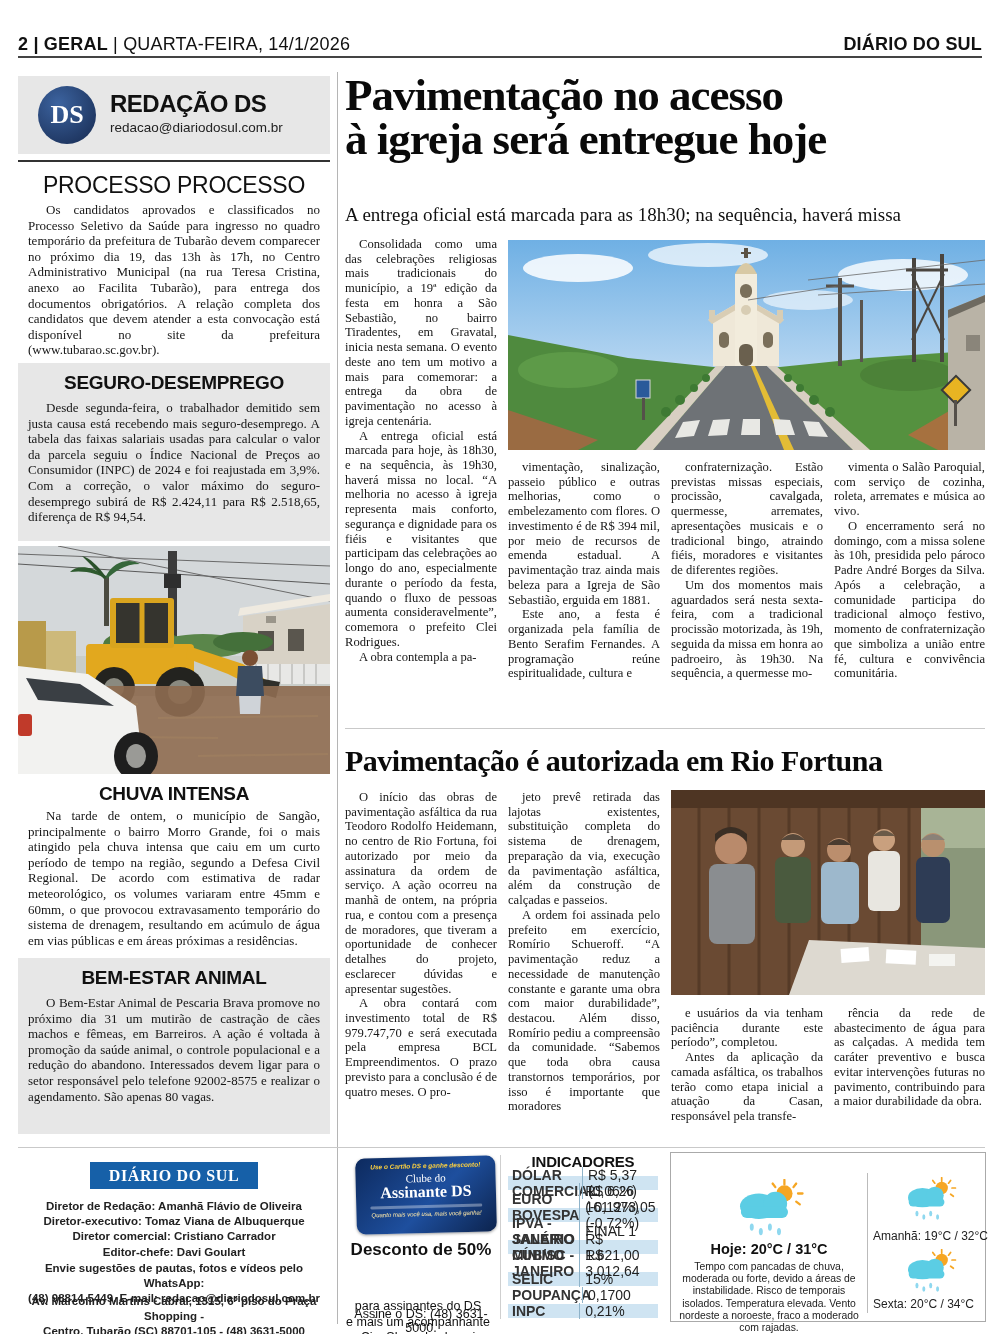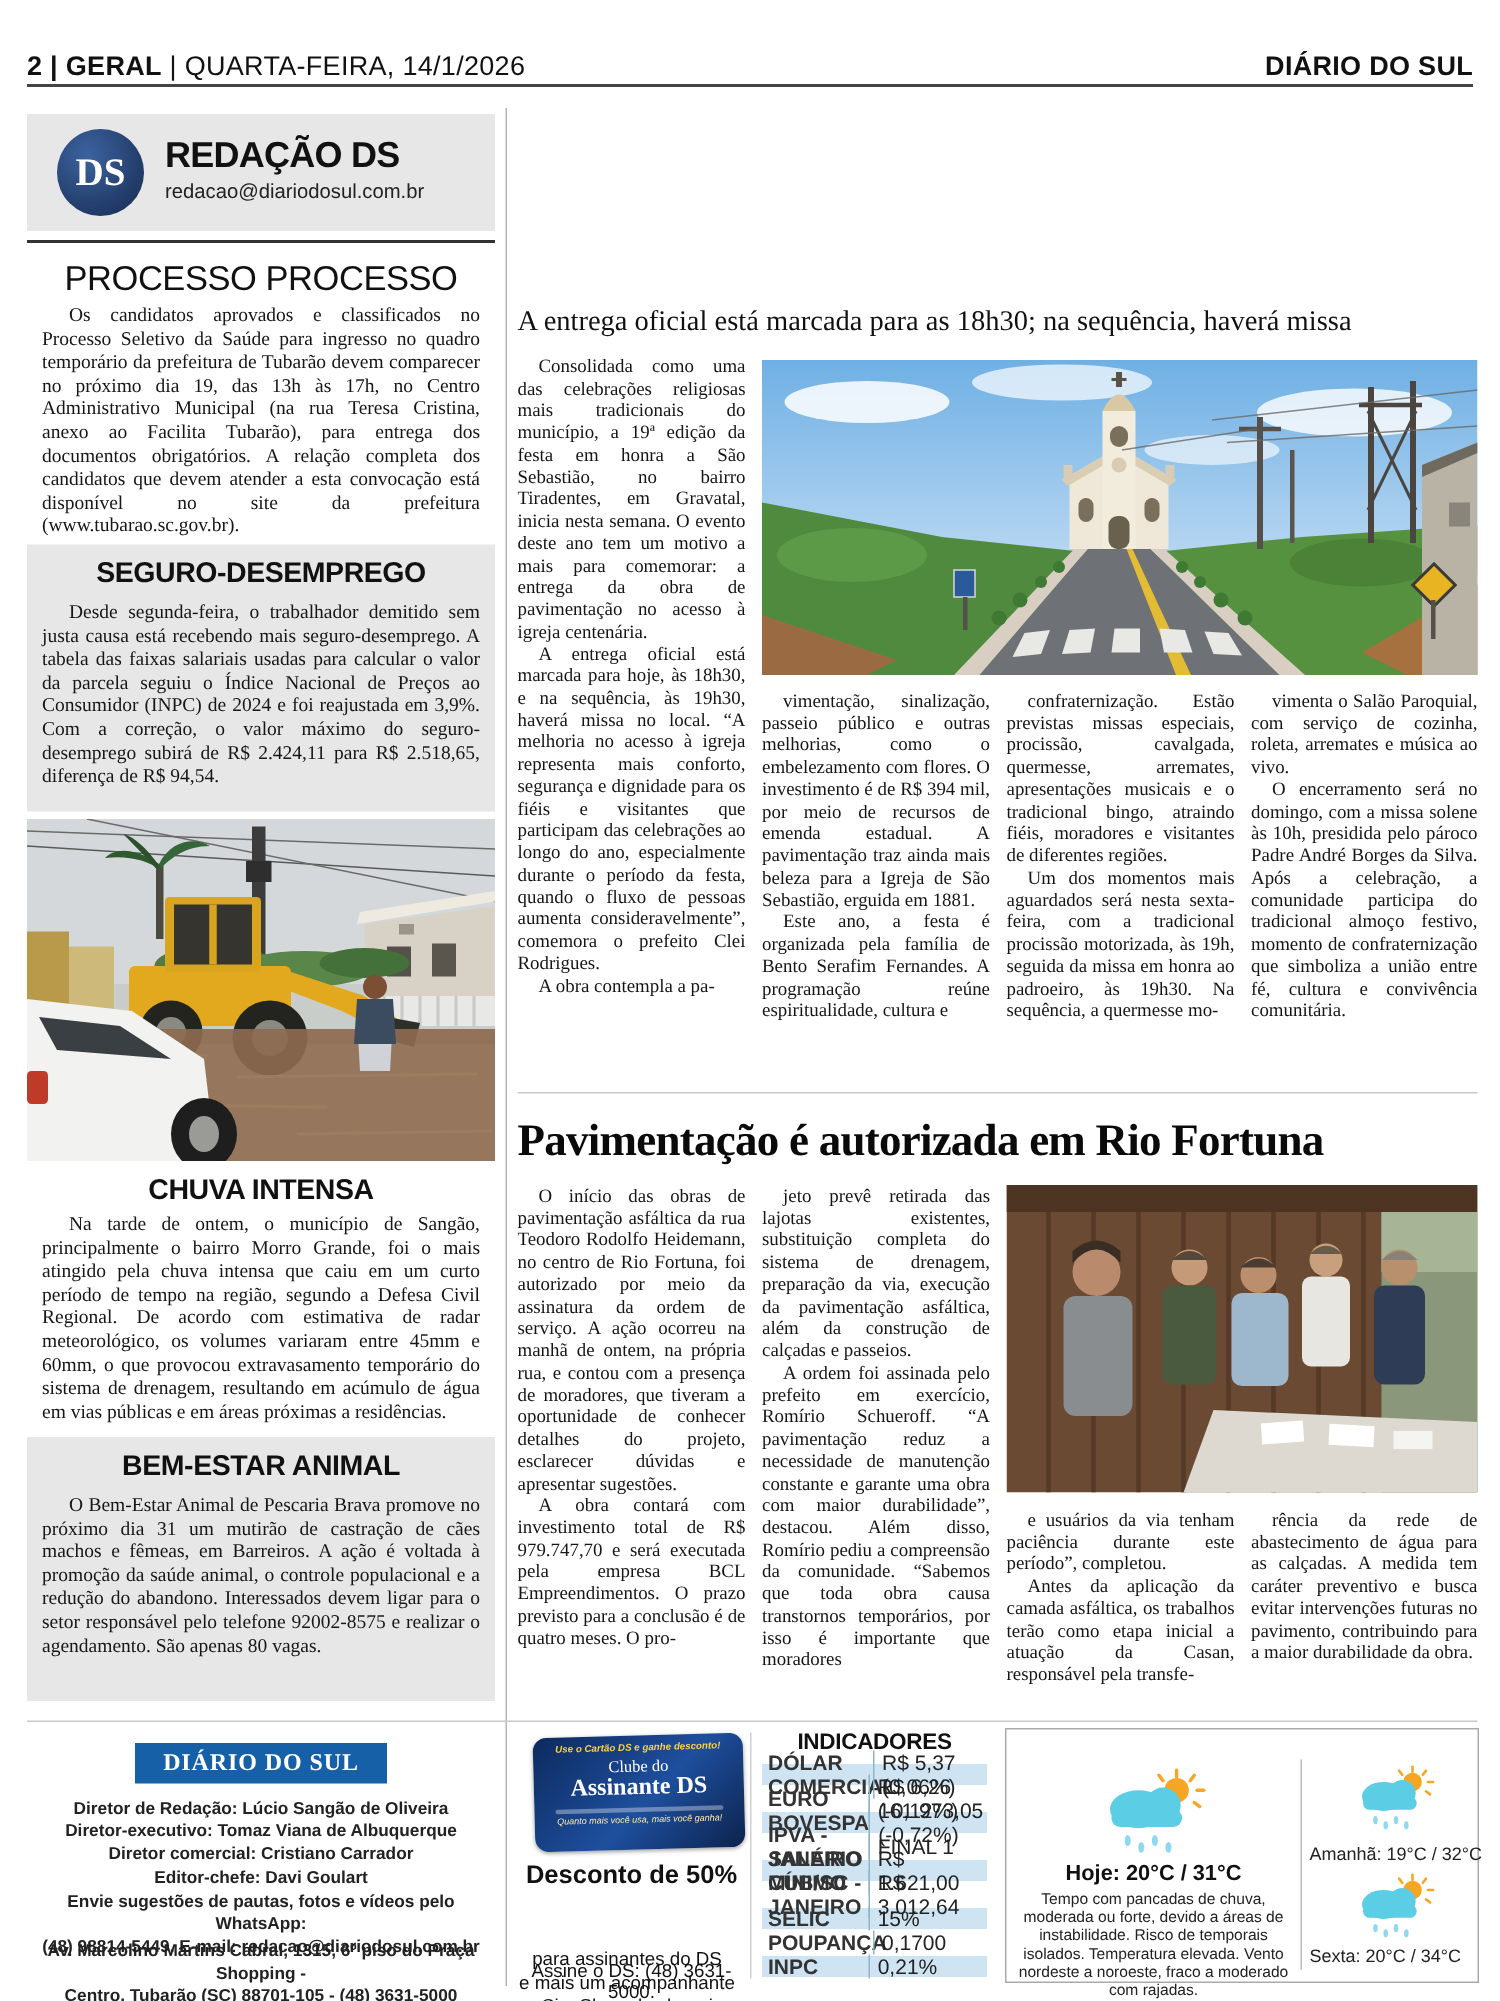--- a/index.html
+++ b/index.html
@@ -166,34 +166,36 @@
   <div class="abs btitle" style="left:18px;top:783px;">CHUVA INTENSA</div>
   <div class="abs btext" style="left:28px;top:808px;">Na tarde de ontem, o município de Sangão, principalmente o bairro Morro Grande, foi o mais atingido pela chuva intensa que caiu em um curto período de tempo na região, segundo a Defesa Civil Regional. De acordo com estimativa de radar meteorológico, os volumes variaram entre 45mm e 60mm, o que provocou extravasamento temporário do sistema de drenagem, resultando em acúmulo de água em vias públicas e em áreas próximas a residências.</div>
 
   <div class="abs gbox" style="left:18px;top:958px;height:176px;">
     <div class="btitle" style="width:292px;">BEM-ESTAR ANIMAL</div>
     <div class="btext" style="margin-top:6px;">O Bem-Estar Animal de Pescaria Brava promove no próximo dia 31 um mutirão de castração de cães machos e fêmeas, em Barreiros. A ação é voltada à promoção da saúde animal, o controle populacional e a redução do abandono. Interessados devem ligar para o setor responsável pelo telefone 92002-8575 e realizar o agendamento. São apenas 80 vagas.</div>
   </div>
 
   <div class="abs mblue" style="left:90px;top:1162px;width:168px;height:27px;">DIÁRIO DO SUL</div>
   <div class="abs mline" style="left:18px;top:1199px;">
-    <div>Diretor de Redação: Lúcio Sangão de Oliveira</div>
+    <div>Diretor de Redação: Amanhã Flávio de Oliveira</div>
     <div>Diretor-executivo: Tomaz Viana de Albuquerque</div>
     <div>Diretor comercial: Cristiano Carrador</div>
     <div>Editor-chefe: Davi Goulart</div>
   </div>
   <div class="abs mline" style="left:18px;top:1261px;">
     <div>Envie sugestões de pautas, fotos e vídeos pelo WhatsApp:</div>
     <div><b>(48) 98814-5449.</b><span> E-mail: redacao@diariodosul.com.br</span></div>
   </div>
   <div class="abs mline" style="left:18px;top:1294px;">
     <div>Av. Marcolino Martins Cabral, 1315, 6º piso do Praça Shopping -</div>
     <div><span>Centro, Tubarão (SC) 88701-105 - (48) </span><b>3631-5000</b></div>
   </div>
 
+  <div class="abs h1" style="left:345px;top:74px;width:645px;">Pavimentação no acesso
+à igreja será entregue hoje</div>
   <div class="abs sub" style="left:345px;top:204px;width:645px;">A entrega oficial está marcada para as 18h30; na sequência, haverá missa</div>
 
   <svg class="abs" style="left:508px;top:240px;" width="477" height="210" viewBox="0 0 477 210" preserveAspectRatio="none">
     <defs>
       <linearGradient id="sky" x1="0" y1="0" x2="0" y2="1">
         <stop offset="0" stop-color="#6fb0e4"></stop>
           <stop offset="1" stop-color="#bcd9f2"></stop>
       </linearGradient>
     </defs>
     <rect width="477" height="140" fill="url(#sky)"></rect>

